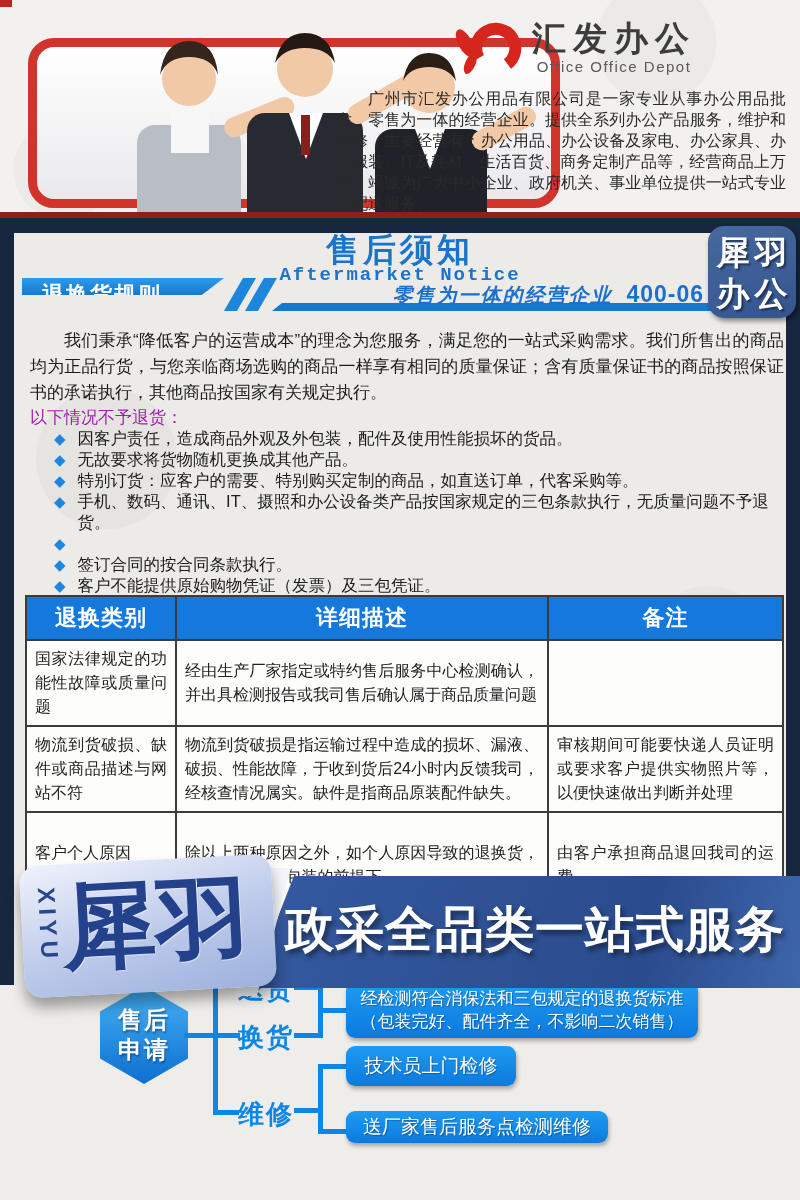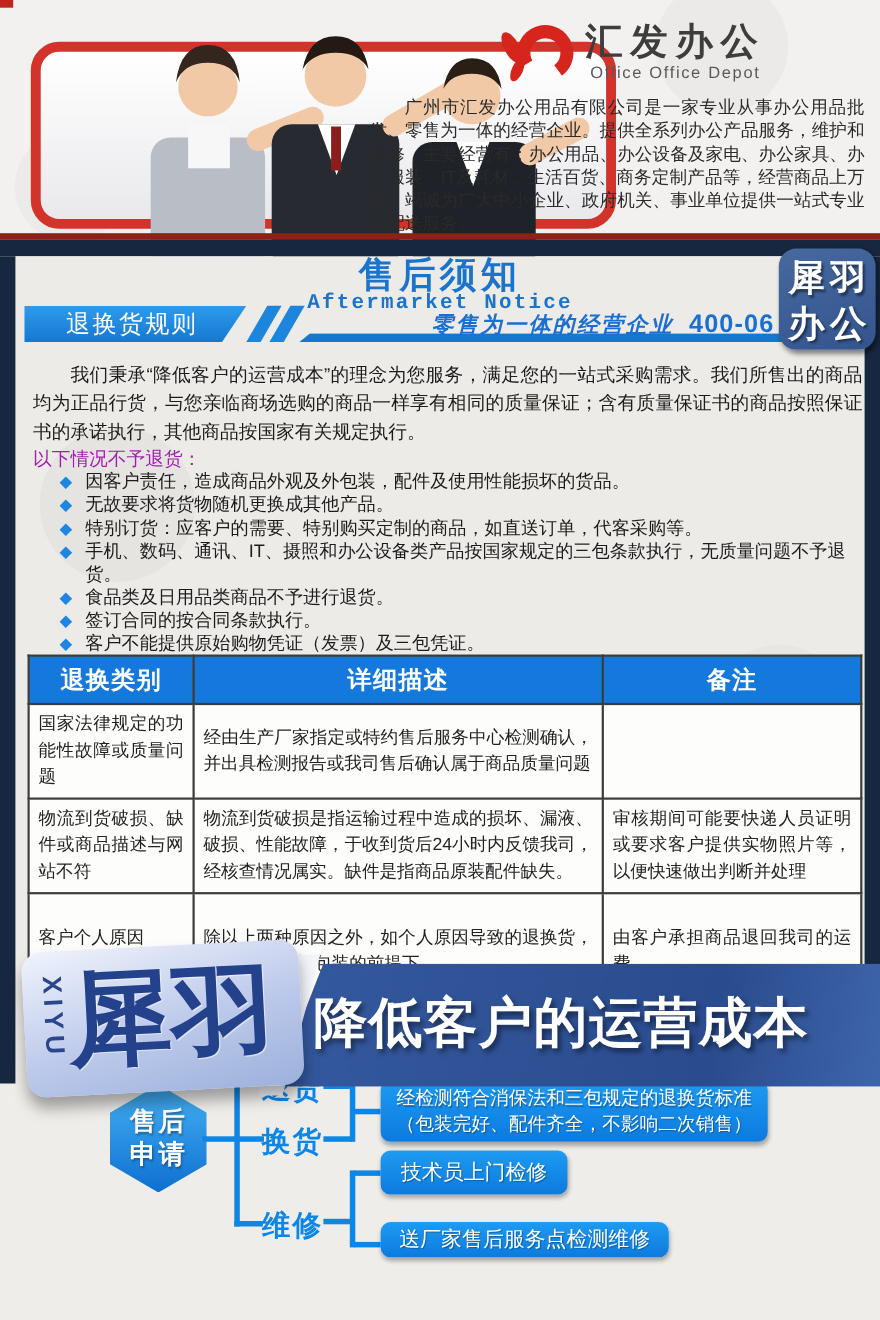--- a/index.html
+++ b/index.html
@@ -59,25 +59,25 @@
   .brand-badge {
     left:708px; top:226px; width:88px; height:92px; z-index:6;
     background:linear-gradient(160deg,#46699%,#46699f, #34548e);
     background:linear-gradient(160deg,#46699f,#34548e);
     border-radius:16px; box-shadow:2px 3px 5px rgba(0,0,0,0.45);
     color:#fff; font-weight:bold; font-size:33px; line-height:41px;
     text-align:center; letter-spacing:5px; padding-top:6px; padding-left:5px;
     text-shadow:2px 2px 2px rgba(0,0,0,0.45);
   }
   .ribbon-block {
-    left:22px; top:278px; width:202px; height:33px; z-index:2;
+    left:22px; top:278px; width:202px; height:17px; z-index:2;
     background:linear-gradient(180deg,#2f9bea,#1478d2);
     clip-path:polygon(0 0,100% 0,89% 100%,0 100%);
-    color:#fff; font-size:22px; font-weight:normal; line-height:33px;
-    padding-left:38px; letter-spacing:2px;
+    color:#fff; font-size:22px; font-weight:bold; line-height:33px;
+    padding-left:20px; letter-spacing:2px;
   }
   .ribbon-slash { top:278px; width:13px; height:33px; background:#1b86dc;
     transform:skewX(-30deg); transform-origin:top left; }
   .slash-1 { left:243px; } .slash-2 { left:264px; }
   .ribbon-bar { left:272px; top:303px; width:514px; height:8px; background:#1478d2;
     clip-path:polygon(10px 0,100% 0,100% 100%,0 100%); }
   .service-line { right:96px; top:281px; z-index:2; white-space:nowrap; color:#1a6fd0; }
   .service-cn { font-family:"Liberation Serif", serif; font-style:italic; font-weight:bold; font-size:20px; letter-spacing:2px; }
   .service-phone { font-weight:bold; font-size:23px; margin-left:14px; letter-spacing:1px; }
 
@@ -254,21 +254,20 @@
   <li>
       <span class="diamond">◆</span>
       <span>特别订货：应客户的需要、特别购买定制的商品，如直送订单，代客采购等。</span>
     </li>
   <li>
       <span class="diamond">◆</span>
       <span>手机、数码、通讯、IT、摄照和办公设备类产品按国家规定的三包条款执行，无质量问题不予退货。</span>
     </li>
   <li>
       <span class="diamond">◆</span>
-      <span>食品类及日用品类商品不予进行退货。</span>
     </li>
   <li>
       <span class="diamond">◆</span>
       <span>签订合同的按合同条款执行。</span>
     </li>
   <li>
       <span class="diamond">◆</span>
       <span>客户不能提供原始购物凭证（发票）及三包凭证。</span>
     </li>
   <li>
@@ -333,19 +332,19 @@
 
 <div class="abs flow-box flow-box-main">
   <div>经检测符合消保法和三包规定的退换货标准</div>
   <div>（包装完好、配件齐全，不影响二次销售）</div>
 </div>
 <div class="abs flow-box flow-box-sm1">技术员上门检修</div>
 <div class="abs flow-box flow-box-sm2">送厂家售后服务点检测维修</div>
 
 <div class="abs banner">
   <div class="banner-dark"></div>
-  <div class="banner-slogan">降低客户的运营成本</div>
+  <div class="banner-slogan">政采全品类一站式服务</div>
   <div class="banner-slash"></div>
   <div class="banner-light">
     <div class="banner-xiyu-en">XIYU</div>
     <div class="banner-xiyu-cn">犀羽</div>
   </div>
 </div>
 
 </body></html>

